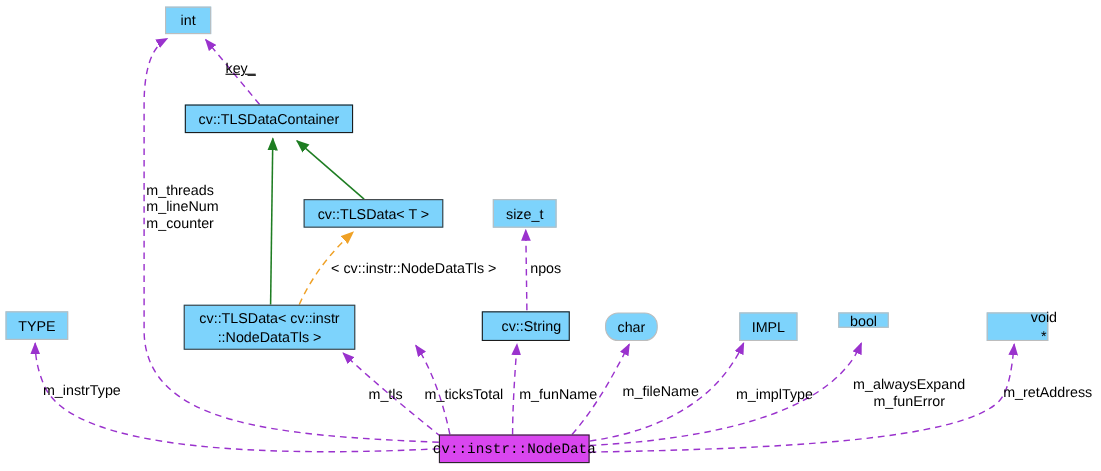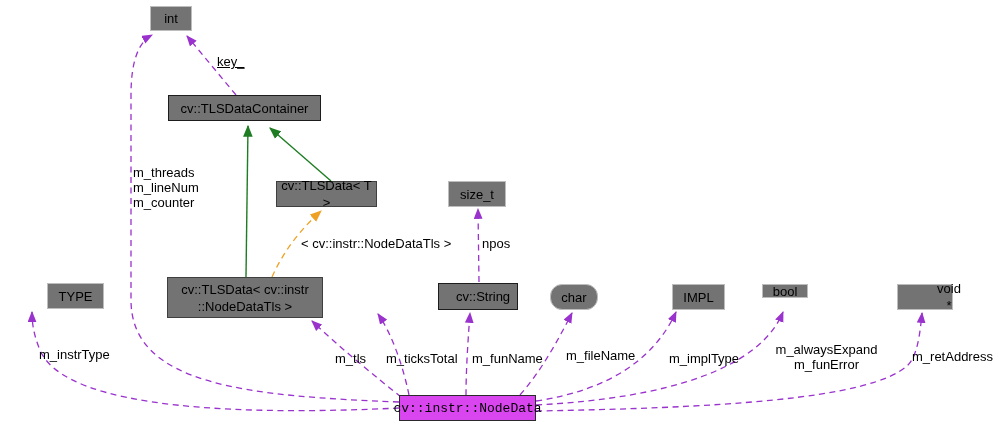--- a/index.html
+++ b/index.html
@@ -1,20 +1,20 @@
 <!DOCTYPE html>
 <html><head>
 <meta charset="utf-8">
 <style>
   html,body{margin:0;padding:0;background:#ffffff;}
   #canvas{position:relative;width:1001px;height:428px;background:#ffffff;overflow:hidden;
           font-family:"Liberation Sans",sans-serif;}
   #edges{position:absolute;left:0;top:0;width:1001px;height:428px;}
   .node{position:absolute;display:flex;align-items:center;justify-content:center;
-        background:#737373;box-sizing:border-box;color:#000;}
+        background:#7dd3fc;box-sizing:border-box;color:#000;}
   .node .lbl{font-size:13px;line-height:17px;text-align:center;white-space:pre-line;}
   .plain{border:1px solid #bdbdbd;}
   .doc{border:1.5px solid #1d1d1d;}
   .tmpl{border:1.6px solid #3f3f3f;}
   .current{border:1.6px solid #2a2a2a;background:#d946ef;font-family:Liberation Mono, monospace;}
   .elabel{position:absolute;font-size:13px;line-height:15px;color:#000;white-space:pre-line;}
   .center{text-align:center;}
 </style>
 </head>
 <body>
@@ -53,34 +53,34 @@
   </svg>
 
   <div class="node plain" style="left:150px;top:6px;width:42px;height:25px;">
     <span class="lbl">int</span>
   </div>
 
   <div class="node doc" style="left:168px;top:95px;width:153px;height:26px;">
     <span class="lbl">cv::TLSDataContainer</span>
   </div>
 
-  <div class="node tmpl" style="left:276px;top:181px;width:101px;height:26px;">
+  <div class="node tmpl" style="left:276px;top:181px;width:127px;height:26px;">
     <span class="lbl">cv::TLSData&lt; T &gt;</span>
   </div>
 
   <div class="node plain" style="left:448px;top:181px;width:58px;height:26px;">
     <span class="lbl">size_t</span>
   </div>
 
   <div class="node tmpl" style="left:167px;top:277px;width:156px;height:41px;">
     <span class="lbl">cv::TLSData&lt; cv::instr
 ::NodeDataTls &gt;</span>
   </div>
 
-  <div class="node plain" style="left:5px;top:283px;width:57px;height:26px;margin-left:42px;">
+  <div class="node plain" style="left:5px;top:283px;width:57px;height:26px;">
     <span class="lbl">TYPE</span>
   </div>
 
 
   <div class="node doc" style="left:438px;top:283px;width:80px;height:27px;padding-left:10px;">
     <span class="lbl">cv::String</span>
   </div>
 
   <div class="node plain" style="left:550px;top:284px;width:48px;height:26px;border-radius:12px;">
     <span class="lbl">char</span>
@@ -95,21 +95,21 @@
   </div>
 
   <div class="node plain" style="left:897px;top:284px;width:56px;height:26px;padding-left:48px;">
     <span class="lbl">void *</span>
   </div>
 
   <div class="node current" style="left:399px;top:395px;width:137px;height:26px;">
     <span class="lbl">cv::instr::NodeData</span>
   </div>
 
-  <div class="elabel" style="left:217px;top:54px;text-decoration:underline;">key_</div>
+  <div class="elabel" style="left:205px;top:54px;text-decoration:underline;">key_</div>
   <div class="elabel" style="left:301px;top:236px;">&lt; cv::instr::NodeDataTls &gt;</div>
   <div class="elabel" style="left:133px;top:165px;">m_threads
 m_lineNum
 m_counter</div>
   <div class="elabel" style="left:482px;top:236px;">npos</div>
   <div class="elabel" style="left:39px;top:347px;">m_instrType</div>
   <div class="elabel" style="left:335px;top:351px;">m_tls</div>
   <div class="elabel" style="left:386px;top:351px;">m_ticksTotal</div>
   <div class="elabel" style="left:472px;top:351px;">m_funName</div>
   <div class="elabel" style="left:566px;top:348px;">m_fileName</div>

